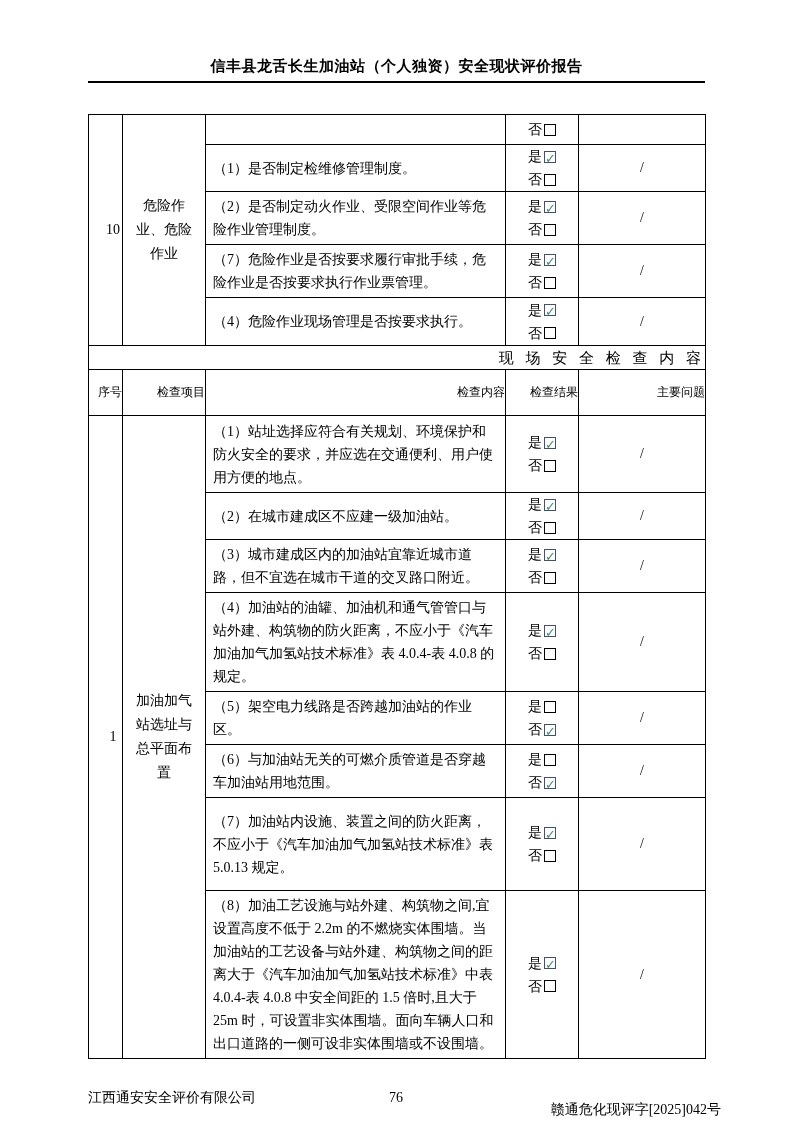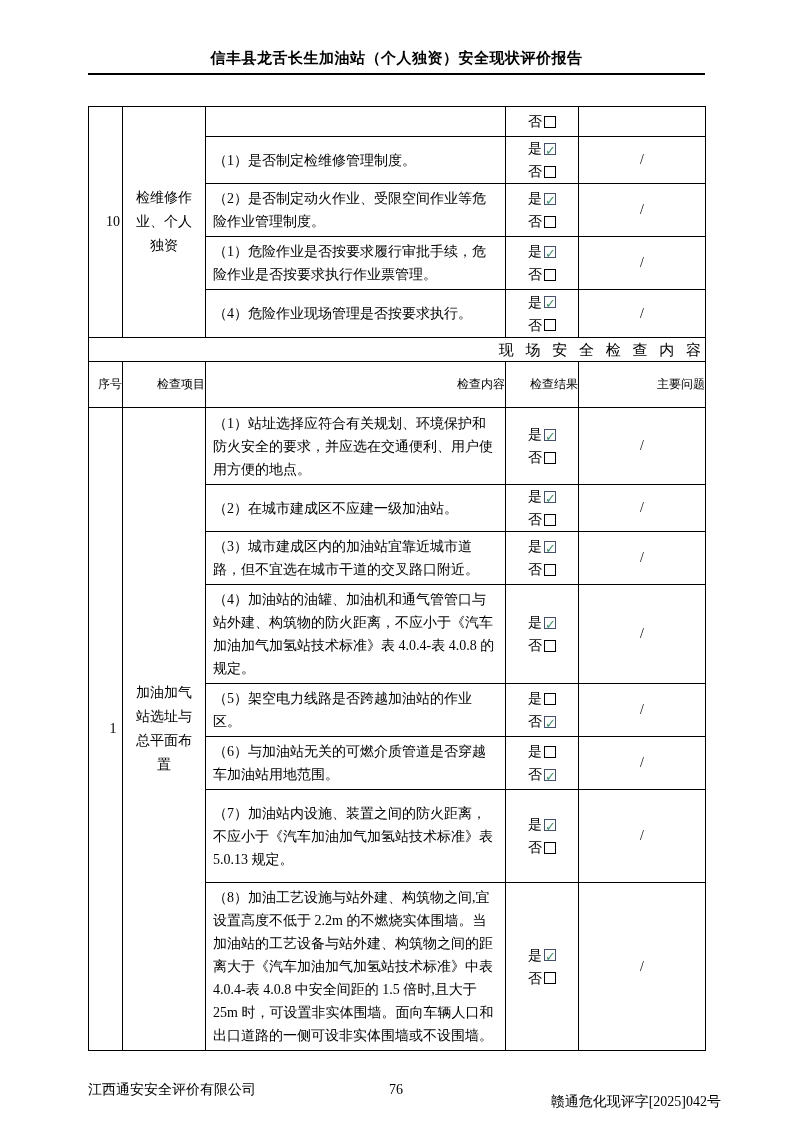--- a/index.html
+++ b/index.html
@@ -5,21 +5,21 @@
   * { box-sizing: border-box; }
   html, body { margin: 0; padding: 0; background: #ffffff; }
   body {
     width: 793px; height: 1122px;
     font-family: "Liberation Serif", serif;
     color: #000000;
     position: relative;
     overflow: hidden;
   }
   .page { width: 793px; height: 1122px; position: relative; }
-  .content { width: 617px; margin: 0 auto; }
+  .content { width: 617px; margin: 8px auto; }
 
   
   .doc-header { padding-top: 48px; }
   .doc-title {
     text-align: center;
     font-size: 15px;
     font-weight: bold;
     letter-spacing: 0.5px;
     line-height: 20px;
   }
@@ -107,21 +107,21 @@
         <col style="width:34px">
           <col style="width:83px">
           <col style="width:300px">
           <col style="width:73px">
           <col style="width:127px">
       </colgroup>
       <tbody>
 
         <tr style="height:30px">
           <td class="c-no" rowspan="5">10</td>
-          <td class="c-item" rowspan="5">检维修作业、个人独资</td>
+          <td class="c-item" rowspan="5">危险作业、危险作业</td>
           <td class="c-content"></td>
           <td class="c-res">
             <div class="res-line">
                 <span>否</span>
                 <span class="cb"></span>
               </div>
           </td>
           <td class="c-prob"></td>
         </tr>
 
@@ -149,21 +149,21 @@
               </div>
             <div class="res-line">
                 <span>否</span>
                 <span class="cb"></span>
               </div>
           </td>
           <td class="c-prob">/</td>
         </tr>
 
         <tr style="height:48px">
-          <td class="c-content">（1）危险作业是否按要求履行审批手续，危险作业是否按要求执行作业票管理。</td>
+          <td class="c-content">（7）危险作业是否按要求履行审批手续，危险作业是否按要求执行作业票管理。</td>
           <td class="c-res">
             <div class="res-line">
                 <span>是</span>
                 <span class="cb checked"></span>
               </div>
             <div class="res-line">
                 <span>否</span>
                 <span class="cb"></span>
               </div>
           </td>

